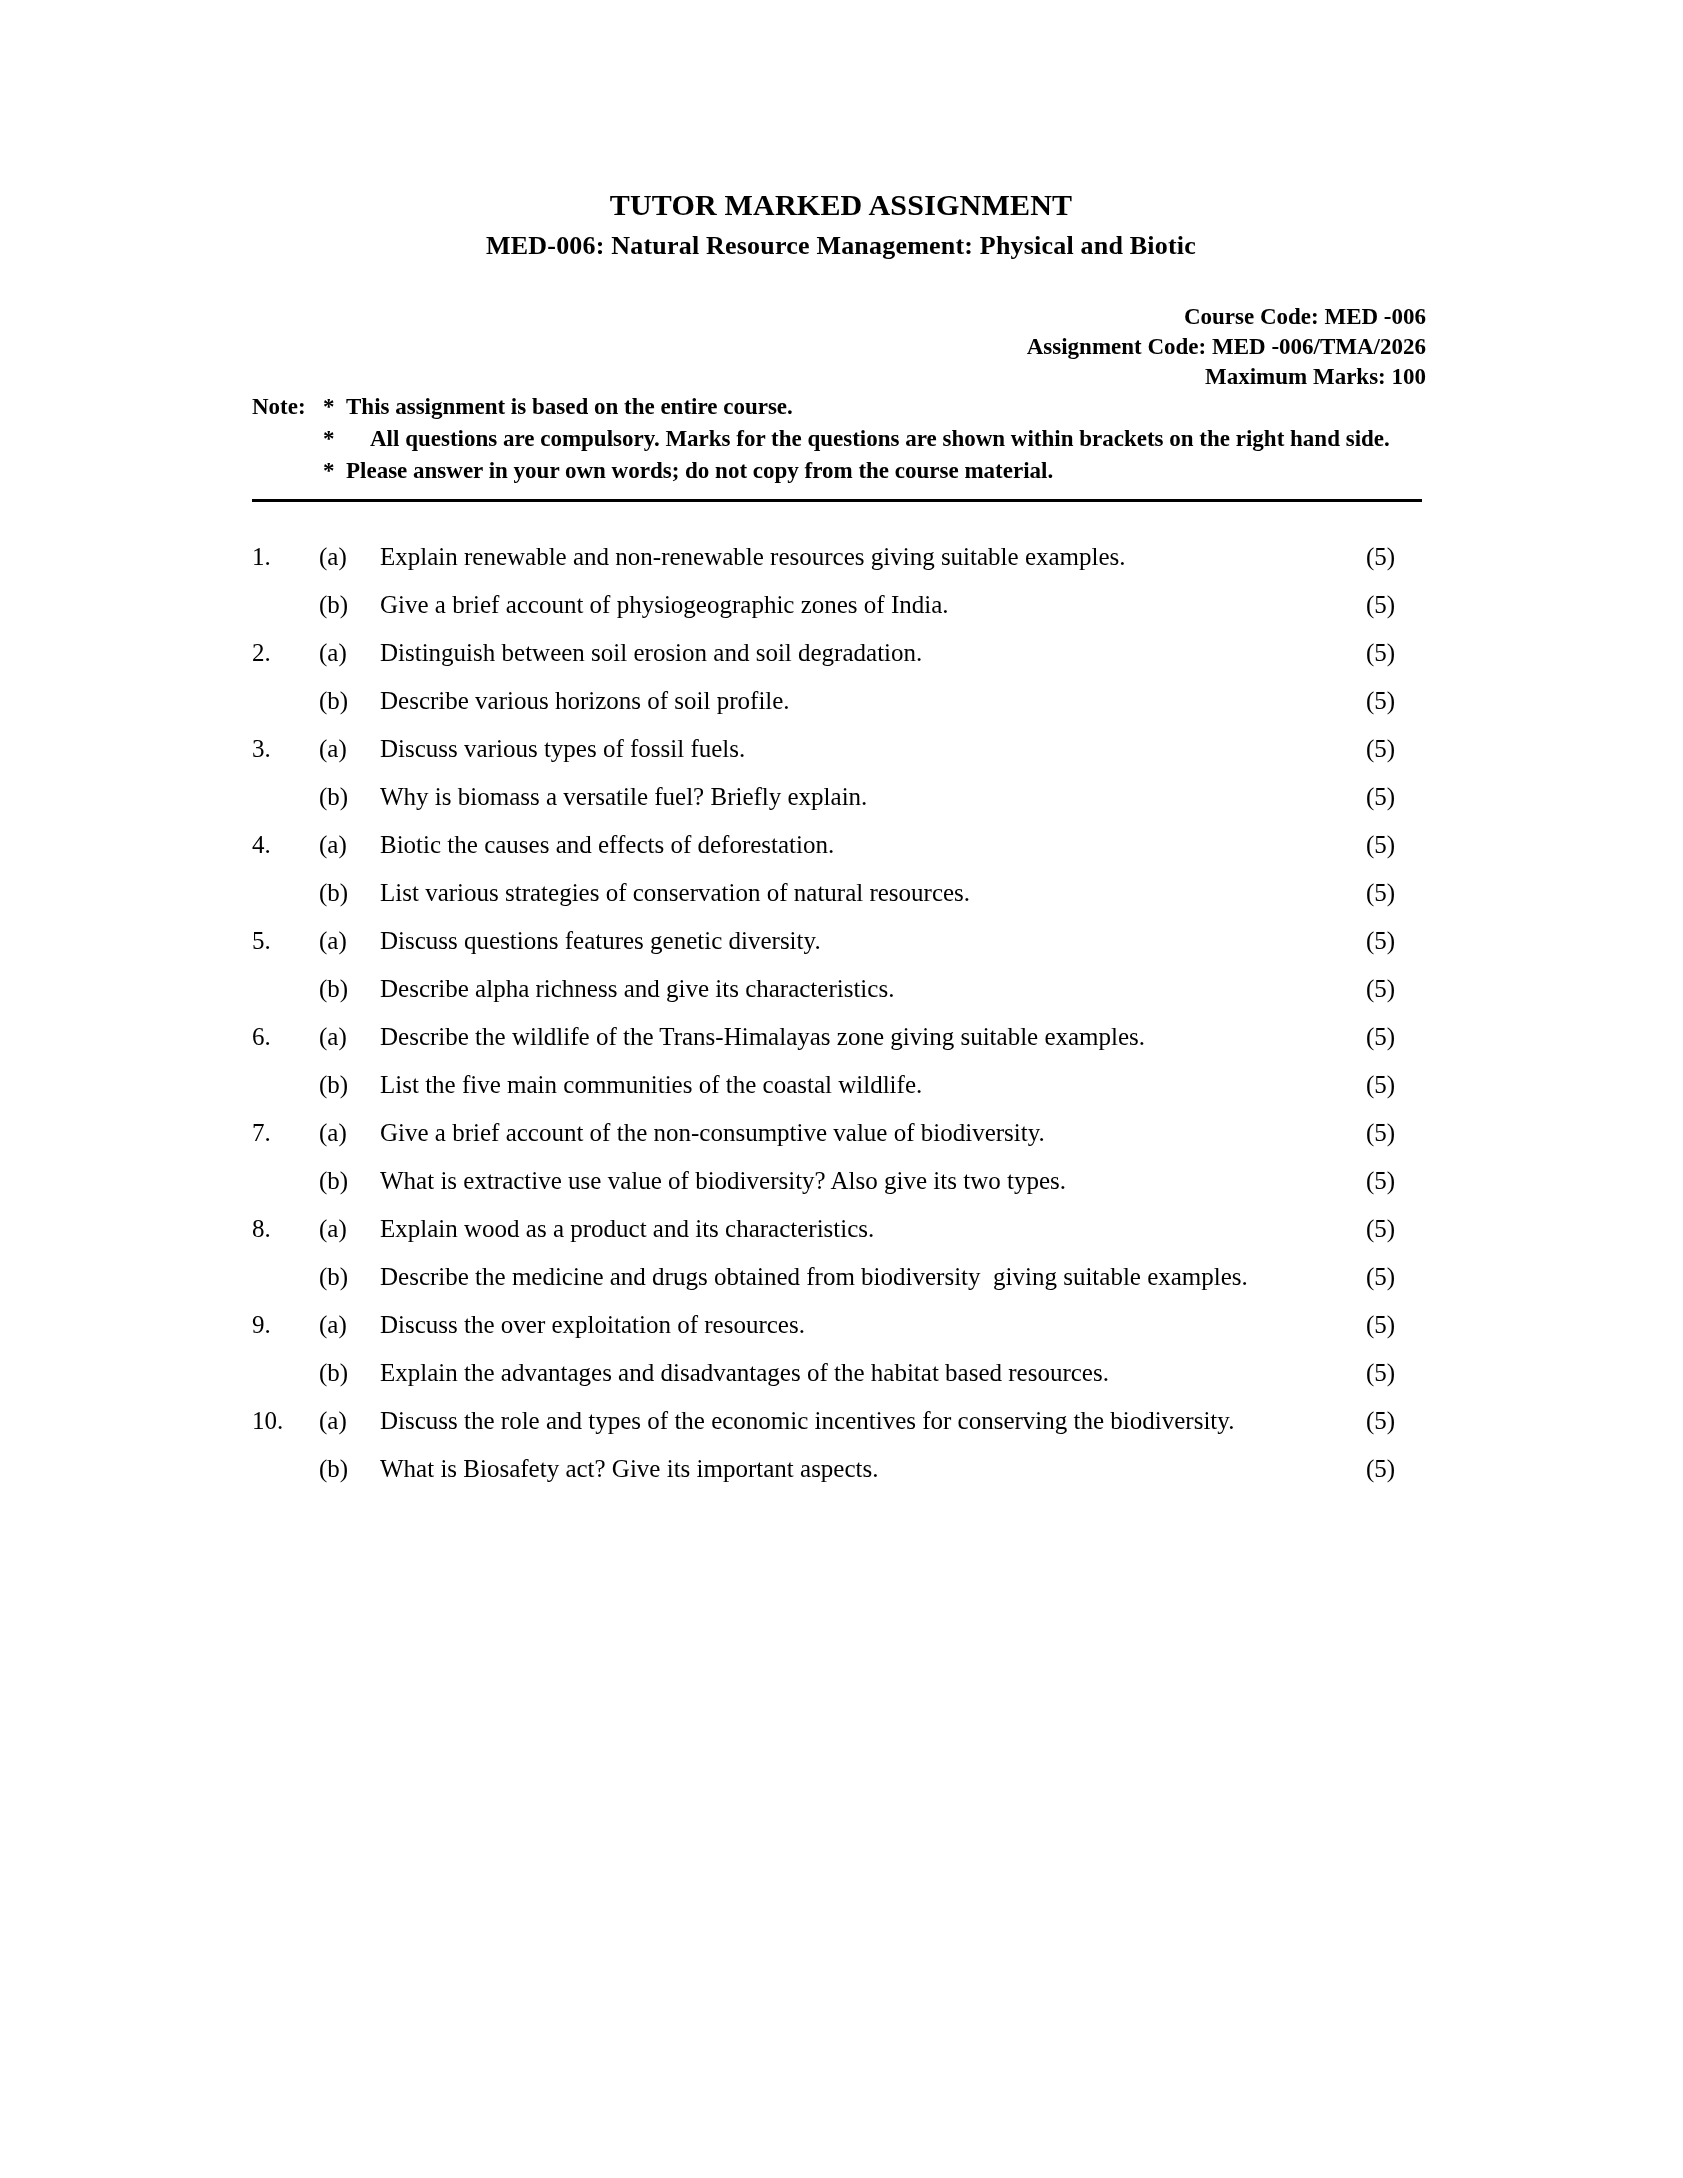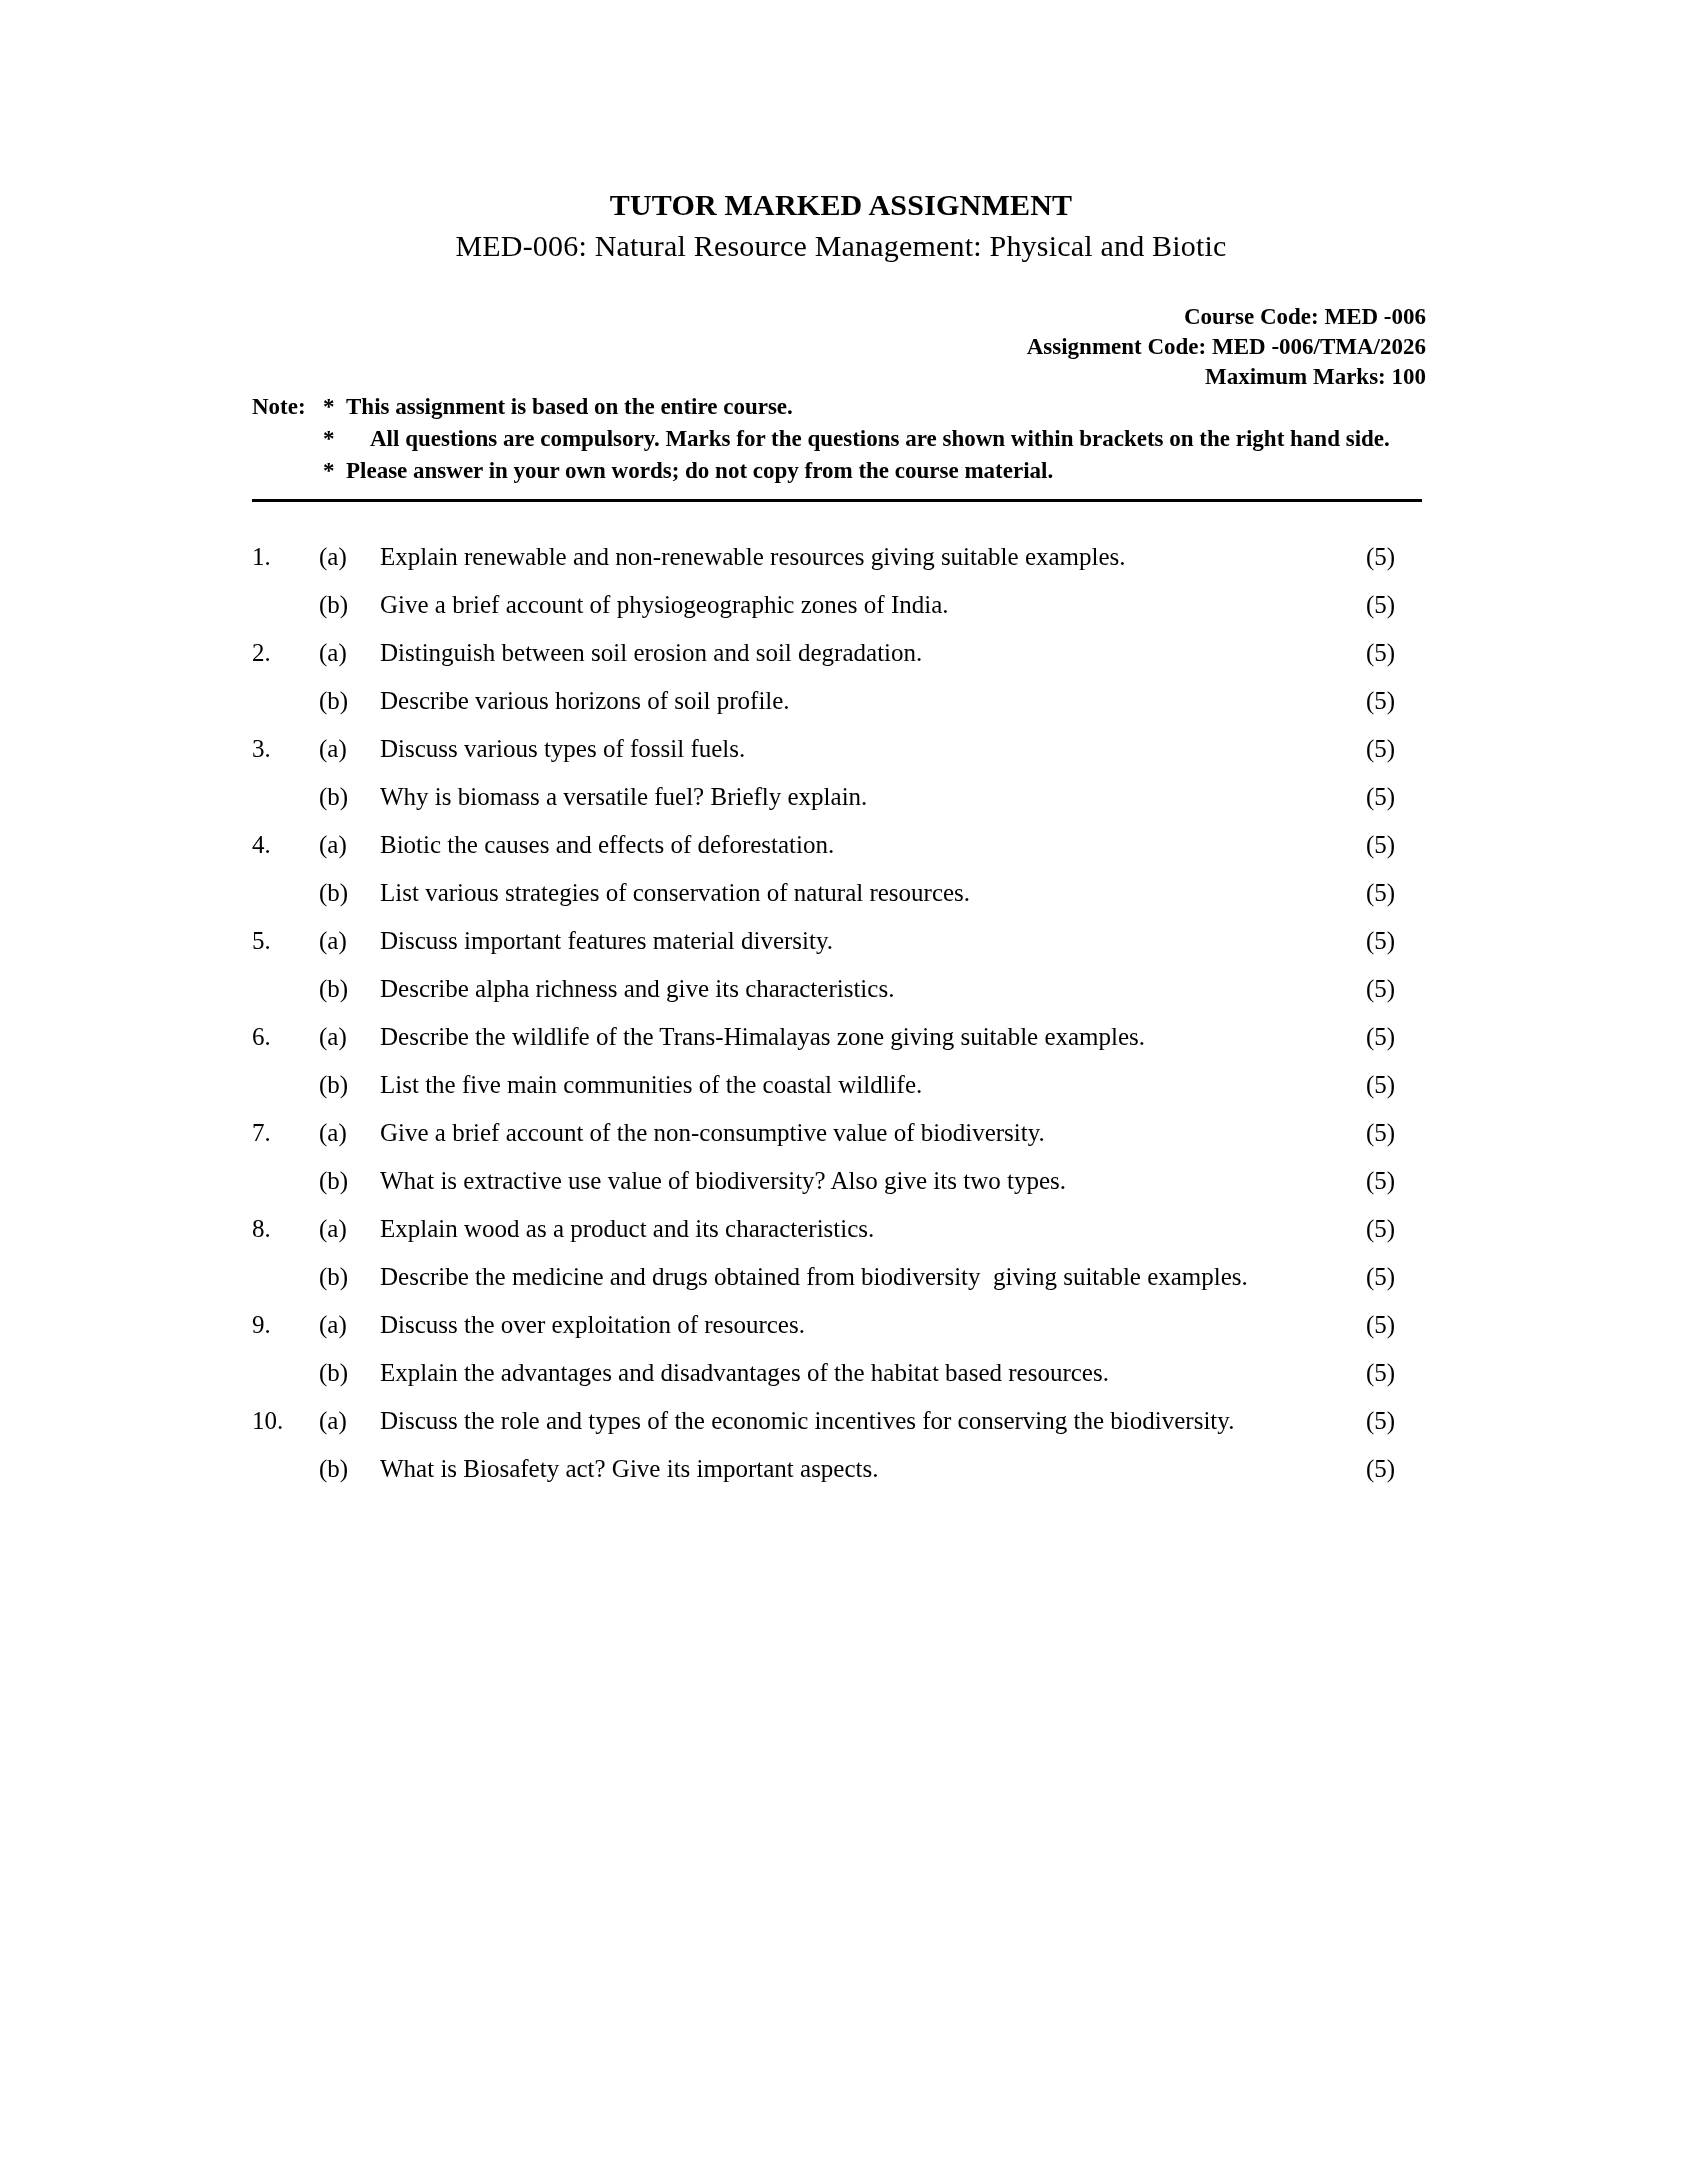--- a/index.html
+++ b/index.html
@@ -33,22 +33,22 @@
     width: 1168px;
     text-align: center;
   }
   .title-line1 {
     font-size: 30px;
     font-weight: bold;
     line-height: 40px;
     letter-spacing: 0.2px;
   }
   .title-line2 {
-    font-size: 30px;
-    font-weight: normal;
+    font-size: 26px;
+    font-weight: bold;
     line-height: 42px;
     letter-spacing: 0.2px;
     text-align: center;
   }
 
   
   .code-block {
     position: absolute;
     left: 634px;
     top: 285px;
@@ -220,21 +220,21 @@
       </div>
       <div class="q-row">
         <span class="q-num"></span>
         <span class="q-part">(b)</span>
         <span class="q-text">List various strategies of conservation of natural resources.</span>
         <span class="q-marks">(5)</span>
       </div>
       <div class="q-row">
         <span class="q-num">5.</span>
         <span class="q-part">(a)</span>
-        <span class="q-text">Discuss important features material diversity.</span>
+        <span class="q-text">Discuss questions features genetic diversity.</span>
         <span class="q-marks">(5)</span>
       </div>
       <div class="q-row">
         <span class="q-num"></span>
         <span class="q-part">(b)</span>
         <span class="q-text">Describe alpha richness and give its characteristics.</span>
         <span class="q-marks">(5)</span>
       </div>
       <div class="q-row">
         <span class="q-num">6.</span>

